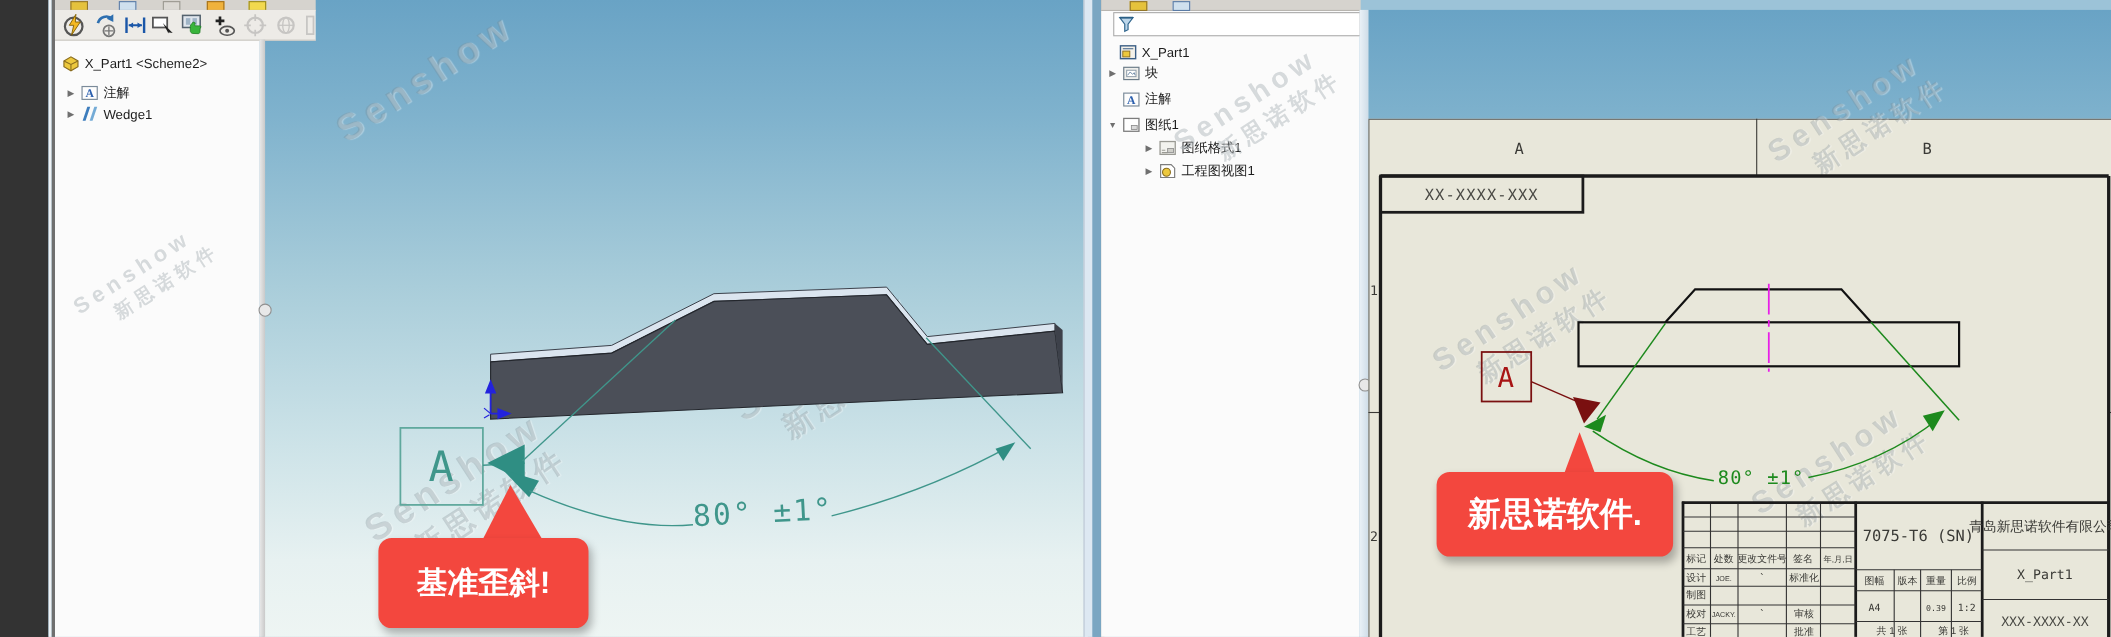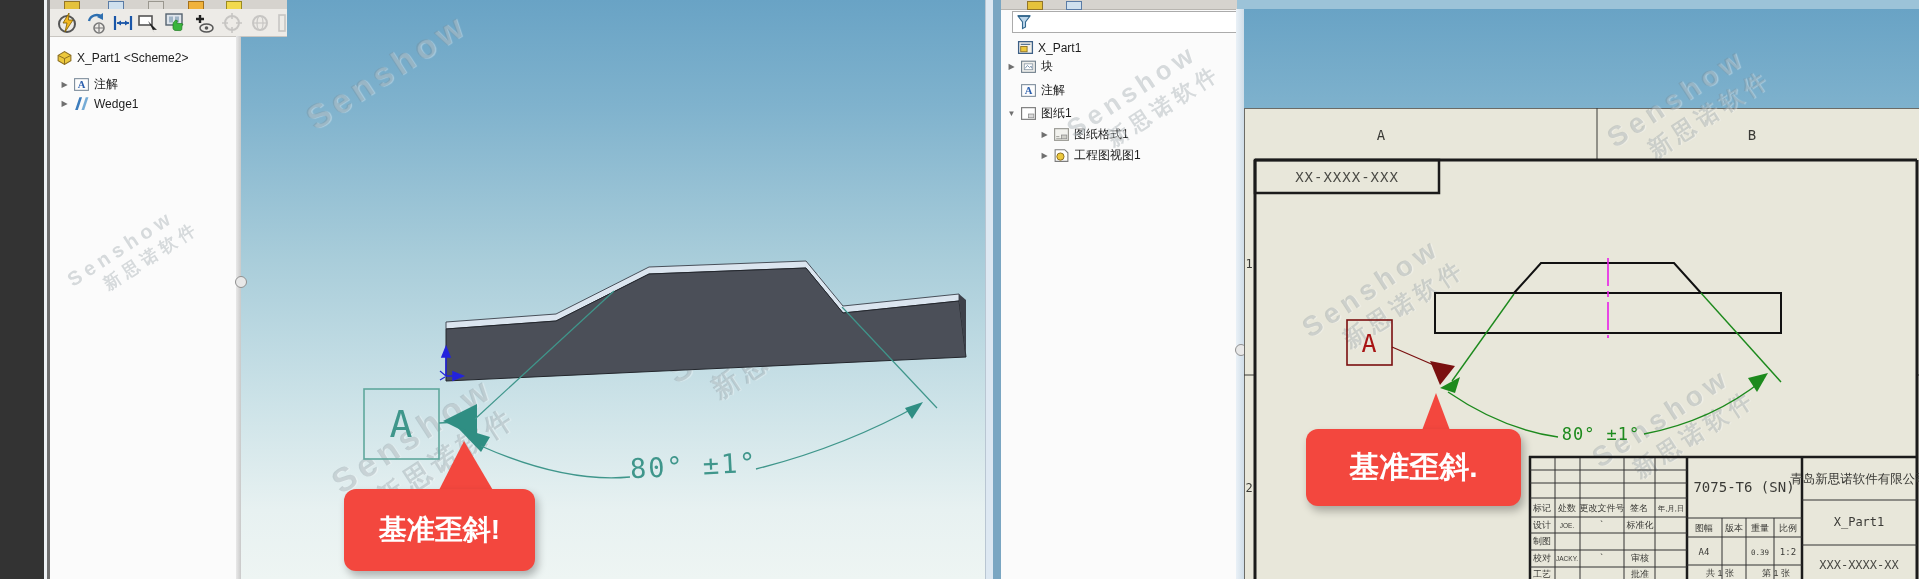--- a/index.html
+++ b/index.html
@@ -405,16 +405,16 @@
       <text x="1815" y="483" text-anchor="middle" font-size="12.5" fill="#3a3a36" font-family="Liberation Serif,serif">青岛新思诺软件有限公司</text>
       <text x="1815" y="526" text-anchor="middle" class="cadmono" font-size="12" fill="#3a3a36">X_Part1</text>
       <text x="1815" y="569" text-anchor="middle" class="cadmono" font-size="12" fill="#4a4a45">XXX-XXXX-XX</text>
     </g>
   </svg>
 
   <div class="callout" style="left:300px;top:489px;width:191px;height:82px;font-size:28px;text-align:center;">
     <span>基准歪斜!</span>
   </div>
   <div class="callout" style="left:1262px;top:429px;width:215px;height:77px;font-size:30px;">
-    <span>基准歪斜.</span>
+    <span>新思诺软件.</span>
   </div>
 
 </div>
 
 </body></html>

